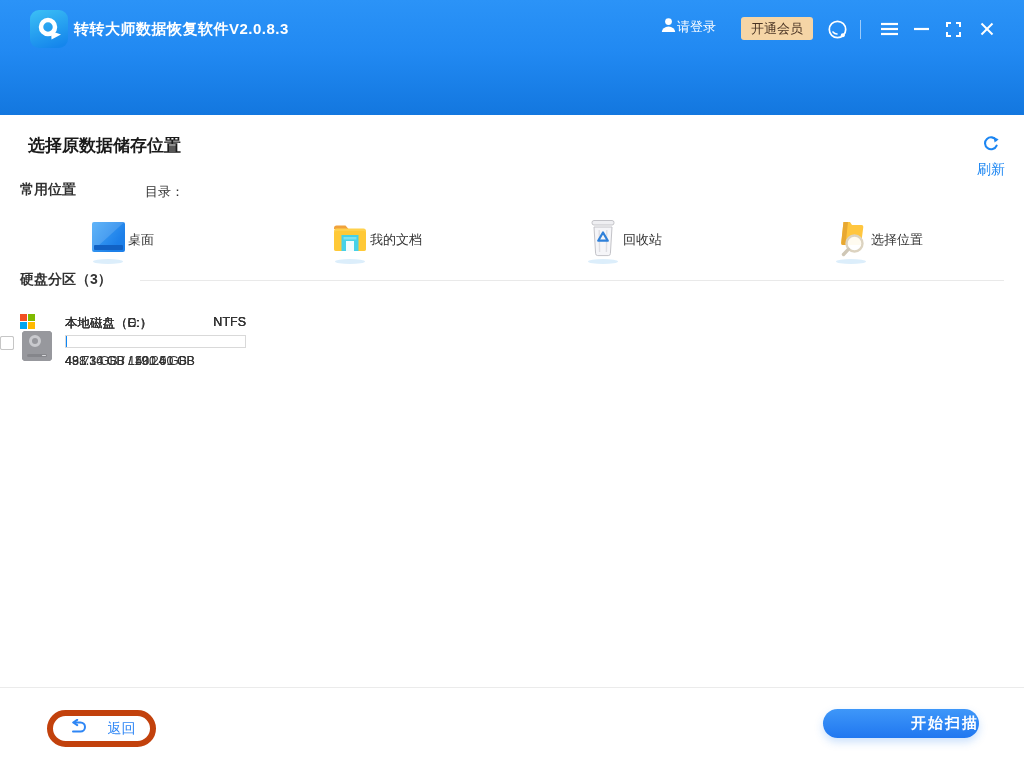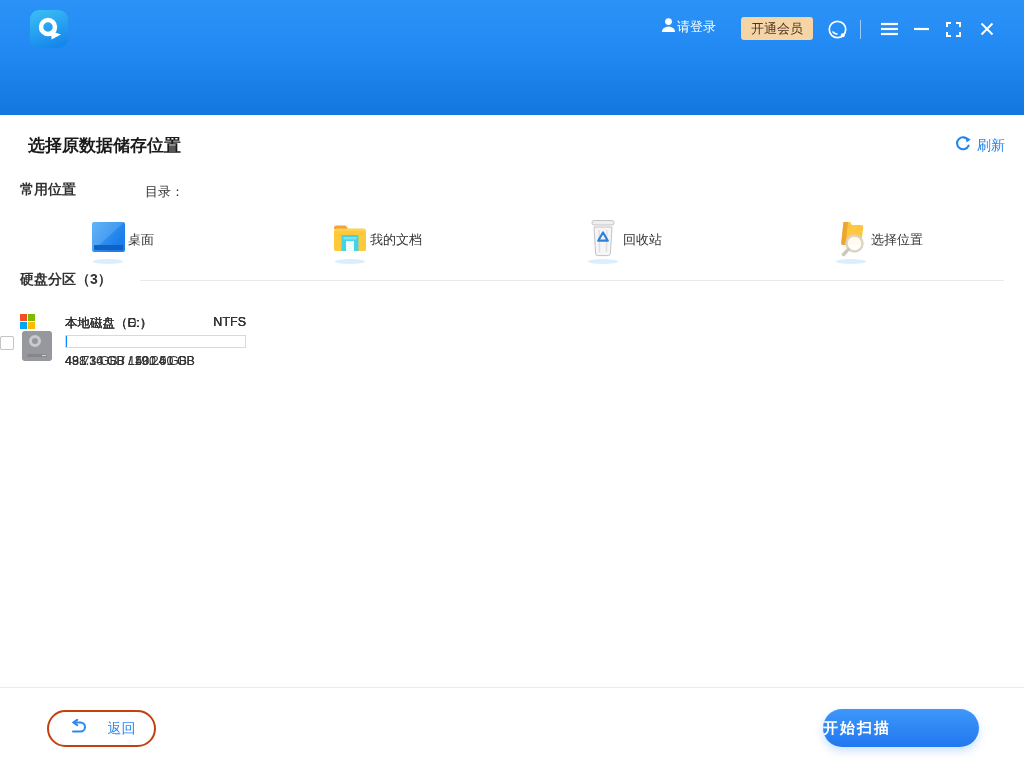--- a/index.html
+++ b/index.html
@@ -13,21 +13,21 @@
     background:linear-gradient(160deg,#3CC0F5 0%,#1586EC 90%); display:flex; align-items:center; justify-content:center; }
   .app-title { position:absolute; left:74px; top:0; height:58px; line-height:58px; color:#fff; font-size:15px; font-weight:700; letter-spacing:.5px; }
   .login-wrap { position:absolute; left:660px; top:17px; display:flex; align-items:center; gap:0; color:#fff; font-size:13px; cursor:pointer; }
   .vip-btn { position:absolute; left:741px; top:17px; width:72px; height:23px; background:#F5D5A6; border-radius:3px;
     color:#4A3424; font-size:13px; display:flex; align-items:center; justify-content:center; cursor:pointer;font-family:Liberation Serif, serif; }
   .tb-icon { position:absolute; top:0; height:58px; display:flex; align-items:center; justify-content:center; cursor:pointer; }
   .tb-divider { position:absolute; left:860px; top:20px; width:1px; height:19px; background:rgba(255,255,255,.55); }
 
   
   .page-title { position:absolute; left:28px; top:134px; font-size:17px; font-weight:700; color:#1a1a1a; }
-  .refresh { position:absolute; right:19px; top:136px; display:flex; align-items:center; gap:6px; color:#1C86F2; font-size:14px; cursor:pointer; }
+  .refresh { position:absolute; right:19px; top:136px; display:flex; align-items:center; gap:6px; color:#1C86F2; font-size:14px; cursor:pointer;flex-direction:column; }
 
   
   .sec-label { position:absolute; left:20px; font-size:14px; font-weight:700; color:#333; }
   .dir-label { position:absolute; left:145px; top:183px; font-size:13px; color:#333;font-family:Liberation Serif, serif; }
   .loc-item { position:absolute; top:216px; height:48px; display:flex; align-items:center; cursor:pointer; }
   .loc-iconwrap { position:relative; width:40px; height:48px; display:flex; align-items:center; justify-content:center; }
   .loc-shadow { position:absolute; bottom:0; left:5px; width:30px; height:5px; border-radius:50%; background:#DCEEFB; }
   .loc-label { font-size:13px; color:#333; }
 
   .desktop-icon { position:relative; width:33px; height:30px; border-radius:2px;
@@ -50,36 +50,37 @@
   .win-badge b:nth-child(1){background:#F25022}.win-badge b:nth-child(2){background:#7FBA00}
   .win-badge b:nth-child(3){background:#00A4EF}.win-badge b:nth-child(4){background:#FFB900}
   .pcontent { position:absolute; left:65px; top:0; width:181px; }
   .prow { display:flex; justify-content:space-between; font-size:12.5px; color:#333; height:16px; margin-top:3px; }
   .pbar { margin-top:4px; width:181px; height:13px; border:1px solid #D9D9D9; background:#fff; }
   .pfill { height:100%; background:#0E86F5; }
   .pcap { margin-top:6px; font-size:12.5px; color:#333; }
 
   
   .foot-rule { position:absolute; left:0; right:0; top:687px; height:1px; background:#EBEBEB; }
-  .back-btn { position:absolute; left:47px; top:710px; width:109px; height:37px; border:2px solid #c2410c; border-radius:19px;
+  .back-btn { position:absolute; left:47px; top:710px; width:109px; height:37px; border:6px solid #c2410c; border-radius:19px;
     background:#fff; color:#2E86F5; font-size:14px; display:flex; align-items:center; justify-content:center; gap:20px; cursor:pointer; }
-  .scan-btn { position:absolute; left:823px; top:709px; width:156px; height:38px; border:none; border-radius:20px;
+  .scan-btn { position:absolute; left:823px; top:709px; width:156px; height:29px; border:none; border-radius:20px;
     background:linear-gradient(180deg,#3E97F9,#2077F0); color:#fff; font-size:15px; font-weight:700; letter-spacing:2px;
-    display:flex; align-items:center; justify-content:flex-start; cursor:pointer; box-shadow:0 4px 8px rgba(46,134,245,.25); }
+    display:flex; align-items:center; justify-content:flex-end; cursor:pointer; box-shadow:0 4px 8px rgba(46,134,245,.25); }
 </style>
 </head>
 <body>
 
 <div class="titlebar">
   <div class="logo">
     <svg width="30" height="30" viewBox="0 0 30 30">
       <circle cx="14" cy="13" r="7" fill="none" stroke="#fff" stroke-width="4.5"></circle>
       <polygon points="17,17 27,20.5 17.5,25.5" fill="#fff"></polygon>
     </svg>
   </div>
+  <div class="app-title">转转大师数据恢复软件V2.0.8.3</div>
 
   <div class="login-wrap">
     <span>
       <svg width="17" height="16" viewBox="0 0 17 16">
         <circle cx="8.5" cy="4.6" r="3.4" fill="#fff"></circle>
         <path d="M1.8 15 a6.7 5.4 0 0 1 13.4 0 z" fill="#fff"></path>
       </svg>
     </span>
     <span>请登录</span>
   </div>

